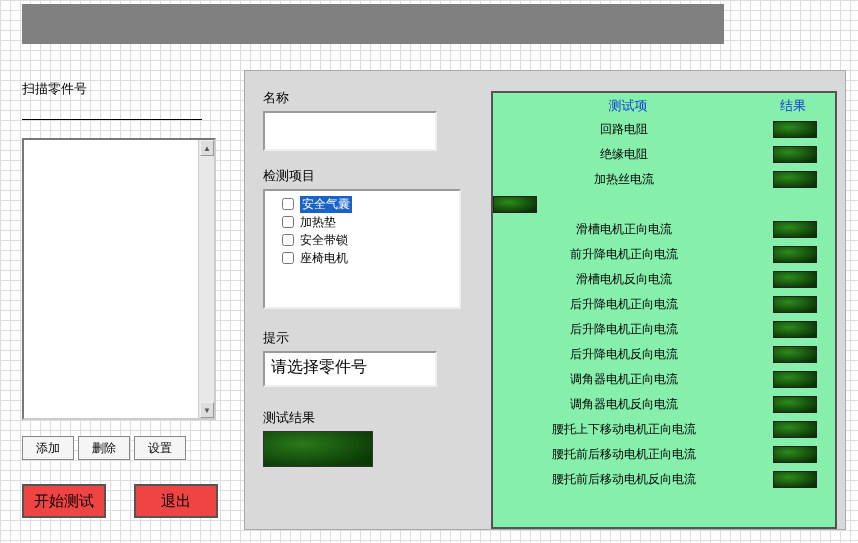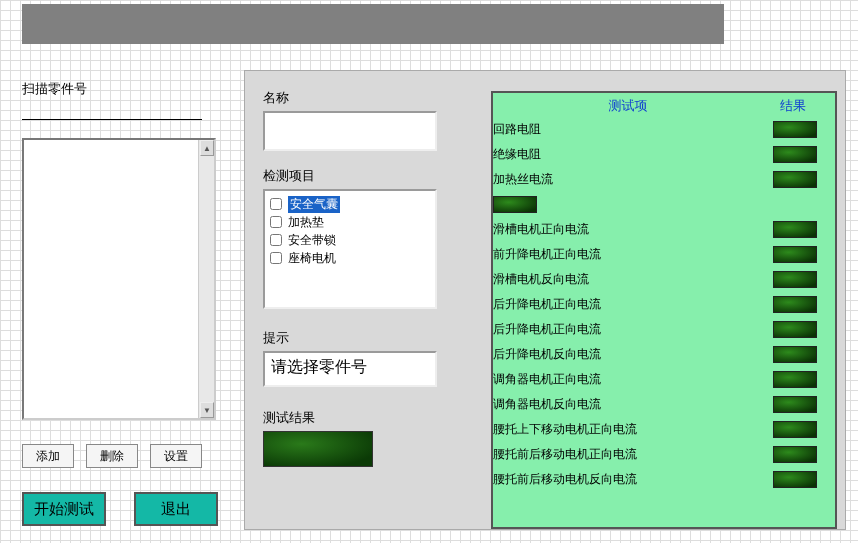--- a/index.html
+++ b/index.html
@@ -81,43 +81,43 @@
     border: 1px outset #eee;
     display: flex;
     align-items: center;
     justify-content: center;
     font-size: 8px;
     color: #555;
   }
   .listbox .scroll-up { position: absolute; top: 0; right: 0; }
   .listbox .scroll-down { position: absolute; bottom: 0; right: 0; }
   .btn-row {
-    margin-top: 24px;
-    display: flex;
-    gap: 8px;
+    margin-top: 16px;
+    display: flex;
+    gap: 0;
   }
   .btn-row .btn {
     width: 52px;
     height: 24px;
     border: 1px solid #888;
     background: #f5f5f5;
     font-size: 12px;
     cursor: pointer;
     margin-right: 4px;
   }
   .big-btn-row {
     margin-top: 24px;
     display: flex;
     gap: 28px;
   }
   .big-btn {
     width: 84px;
     height: 34px;
     border: 2px solid #555;
-    background: #14b8a6;
+    background: #ef4444;
     font-size: 15px;
     cursor: pointer;
   }
   .mid-panel {
     position: absolute;
     top: 70px;
     left: 244px;
     width: 602px;
     height: 460px;
     background: #d9d9d9;
@@ -131,21 +131,21 @@
   }
   .field-lbl {
     font-size: 13px;
     margin-bottom: 4px;
   }
   .box {
     border: 2px inset #eee;
     background: #fff;
   }
   .name-box { width: 174px; height: 40px; margin-bottom: 16px; }
-  .checklist { width: 174px; height: 120px; padding: 4px 0; margin-bottom: 20px; }
+  .checklist { width: 198px; height: 120px; padding: 4px 12px; margin-bottom: 20px; }
   .check-item {
     display: flex;
     align-items: center;
     gap: 3px;
     height: 18px;
     font-size: 12px;
     padding-left: 1px;
   }
   .check-item input[type=checkbox] {
     width: 12px;
@@ -195,21 +195,21 @@
     font-size: 13px;
     margin-right: 12px;
   }
   .result-row {
     display: flex;
     align-items: center;
     height: 25px;
   }
   .result-row .item-name {
     flex: 1;
-    text-align: left;
+    text-align: center;
     padding-right: 18px;
     font-size: 12px;
     color: #000;
   }
   .result-row .indicator {
     width: 44px;
     height: 17px;
     margin-right: 18px;
     background: radial-gradient(ellipse at 35% 35%, #2d8a1c 0%, #0a3205 85%);
     border: 1px solid #222;

